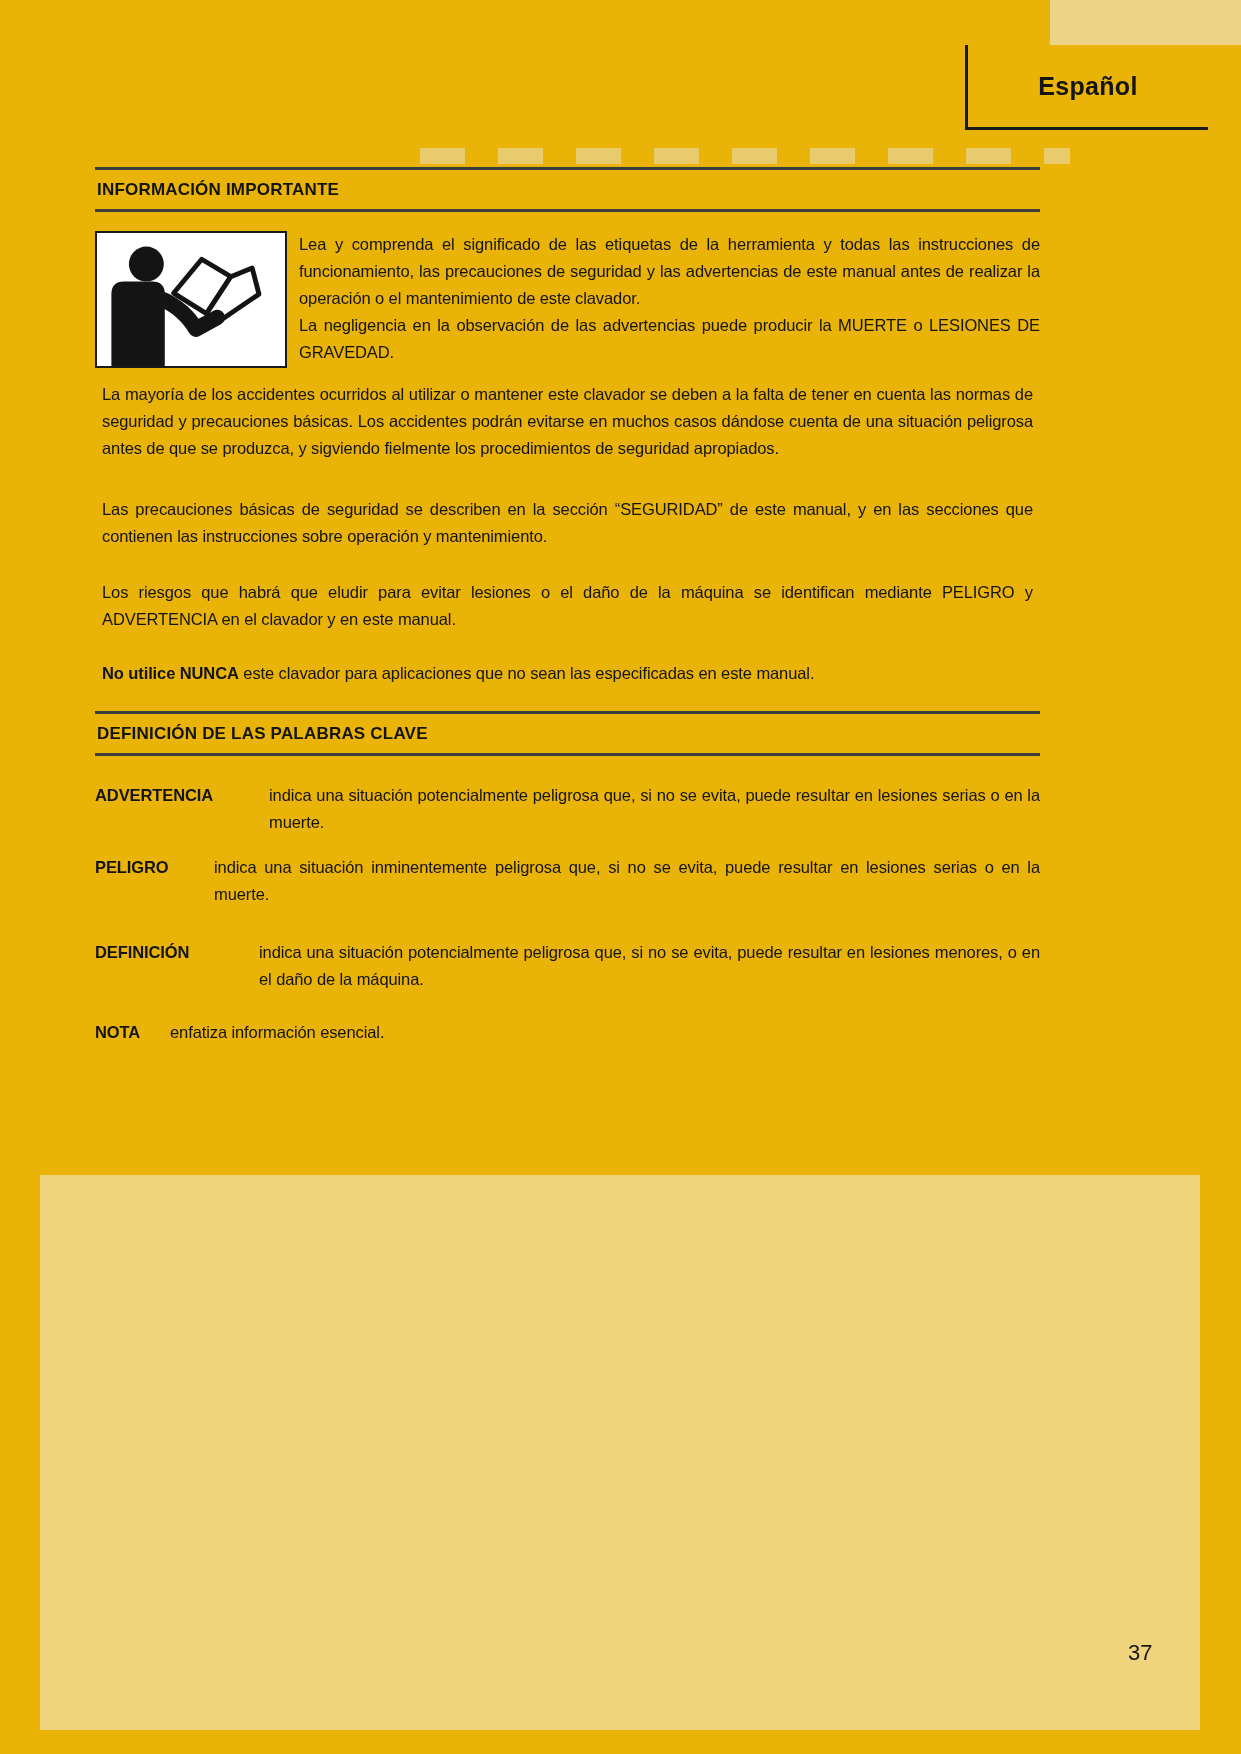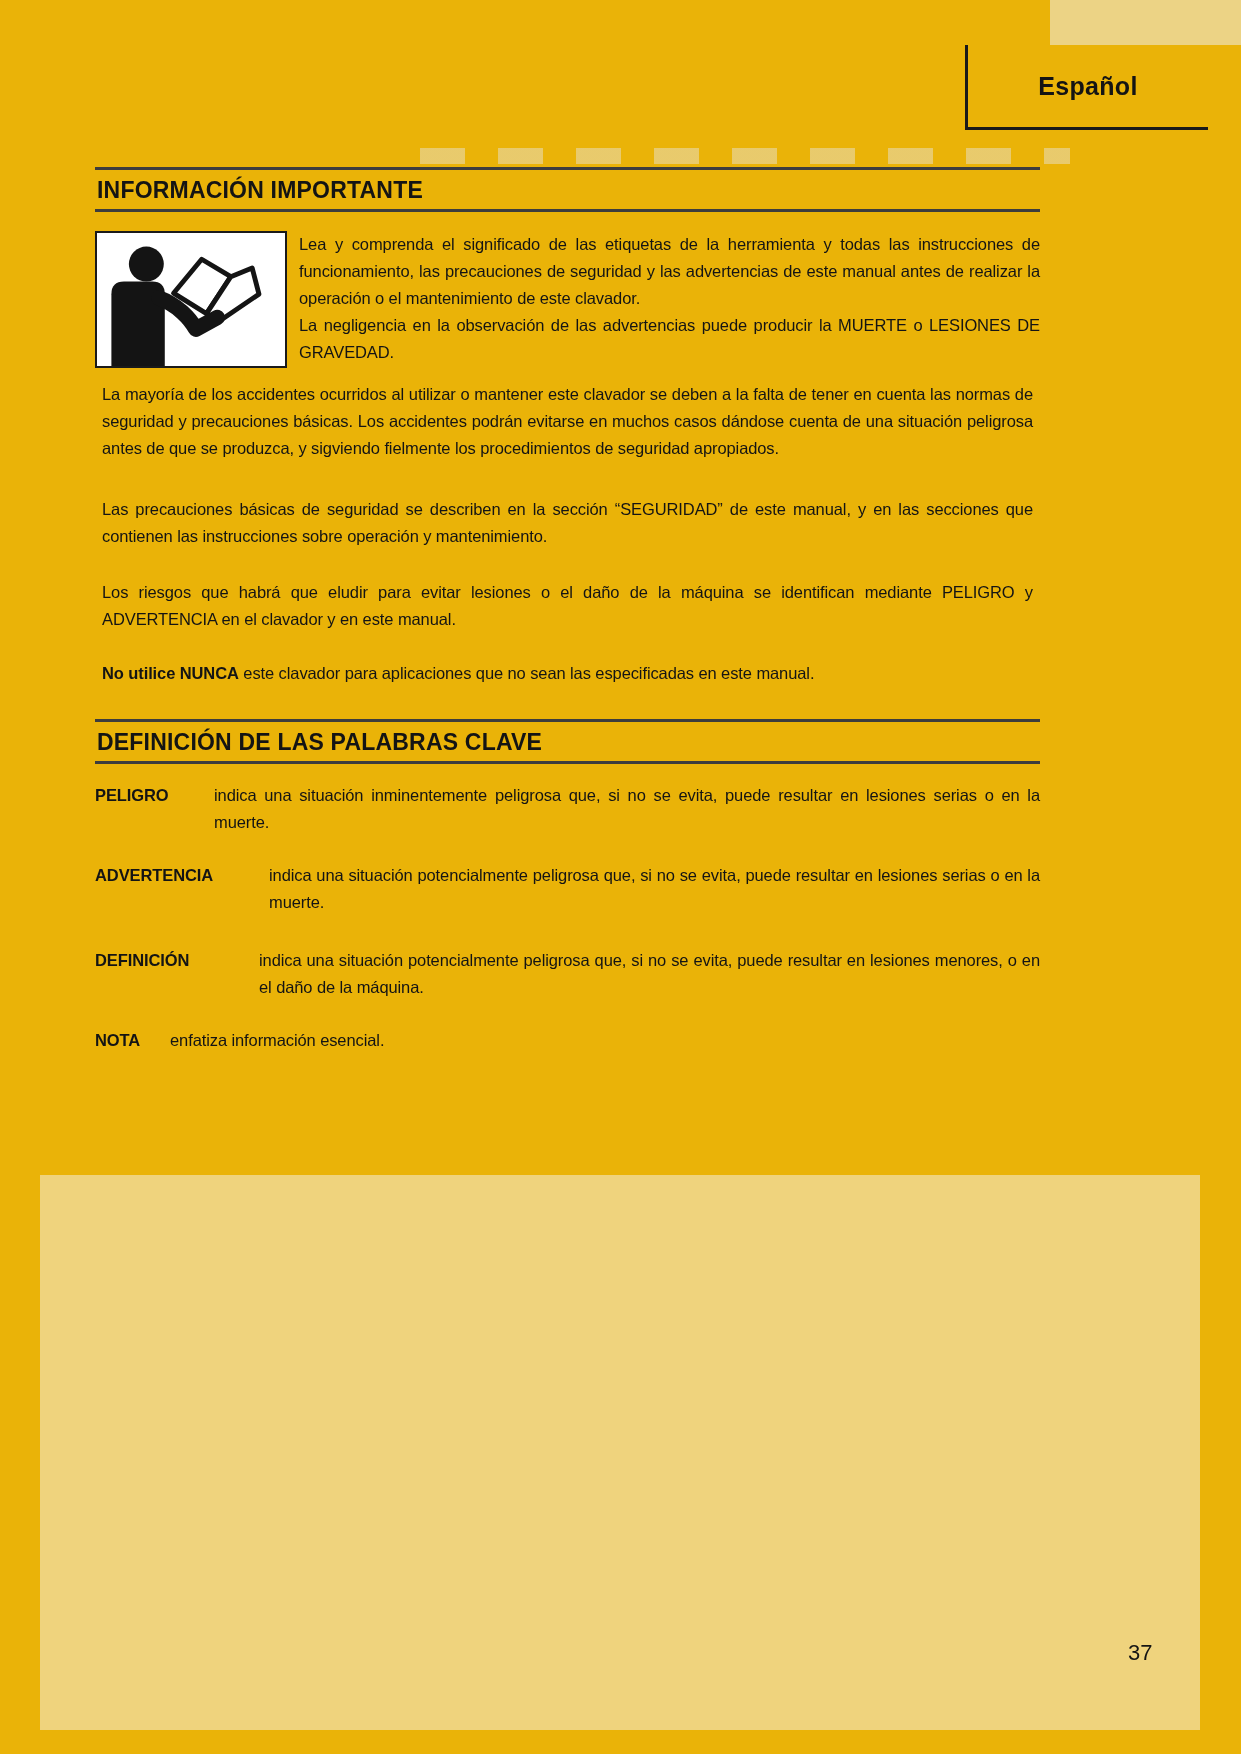--- a/index.html
+++ b/index.html
@@ -14,21 +14,21 @@
     border-left:3px solid #1a1a1a;border-bottom:3px solid #1a1a1a;
     display:flex;align-items:center;justify-content:center;
     font-weight:bold;font-size:25px;letter-spacing:0.3px;background:transparent;
   }
   .content{
     position:absolute;z-index:1;left:95px;top:167px;width:945px;
     font-size:16.5px;line-height:27px;letter-spacing:-0.1px;text-align:justify;
   }
   .sec-heading{
     border-top:3px solid #3d3d3d;border-bottom:3px solid #3d3d3d;
-    font-size:23px;font-weight:bold;line-height:28px;
+    font-size:17px;font-weight:bold;line-height:28px;
     padding:6px 0 5px 2px;letter-spacing:0.2px;text-align:left;
   }
   .icon-row{display:flex;gap:12px;margin-top:19px;}
   .icon-box{
     flex:none;width:192px;height:137px;border:2px solid #1a1a1a;
     box-sizing:border-box;background:#fff;overflow:hidden;
   }
   .icon-text{flex:1;}
   .icon-text p{margin:0;}
   p.body{margin:7px;}
@@ -76,25 +76,25 @@
     </div>
 
     <p class="body" style="margin-top:13px">La mayoría de los accidentes ocurridos al utilizar o mantener este clavador se deben a la falta de tener en cuenta las normas de seguridad y precauciones básicas. Los accidentes podrán evitarse en muchos casos dándose cuenta de una situación peligrosa antes de que se produzca, y sigviendo fielmente los procedimientos de seguridad apropiados.</p>
 
     <p class="body" style="margin-top:34px">Las precauciones básicas de seguridad se describen en la sección “SEGURIDAD” de este manual, y en las secciones que contienen las instrucciones sobre operación y mantenimiento.</p>
 
     <p class="body" style="margin-top:29px">Los riesgos que habrá que eludir para evitar lesiones o el daño de la máquina se identifican mediante PELIGRO y ADVERTENCIA en el clavador y en este manual.</p>
 
     <p class="body" style="margin-top:27px"><span class="bold">No utilice NUNCA</span><span> este clavador para aplicaciones que no sean las especificadas en este manual.</span></p>
 
-    <div class="sec-heading" style="margin-top:32px">DEFINICIÓN DE LAS PALABRAS CLAVE</div>
+    <div class="sec-heading" style="margin-top:24px">DEFINICIÓN DE LAS PALABRAS CLAVE</div>
+
+    <div class="def" style="--ind:174px;margin-top:26px"><span class="term">ADVERTENCIA</span><span>indica una situación potencialmente peligrosa que, si no se evita, puede resultar en lesiones serias o en la muerte.</span></div>
 
     <div class="def" style="--ind:119px;margin-top:18px"><span class="term">PELIGRO</span><span>indica una situación inminentemente peligrosa que, si no se evita, puede resultar en lesiones serias o en la muerte.</span></div>
-
-    <div class="def" style="--ind:174px;margin-top:26px"><span class="term">ADVERTENCIA</span><span>indica una situación potencialmente peligrosa que, si no se evita, puede resultar en lesiones serias o en la muerte.</span></div>
 
     <div class="def" style="--ind:164px;margin-top:31px"><span class="term">DEFINICIÓN</span><span>indica una situación potencialmente peligrosa que, si no se evita, puede resultar en lesiones menores, o en el daño de la máquina.</span></div>
 
     <div class="def" style="--ind:75px;margin-top:26px"><span class="term">NOTA</span><span>enfatiza información esencial.</span></div>
 
   </div>
 
   <div class="page-number">37</div>
 
 </div>

